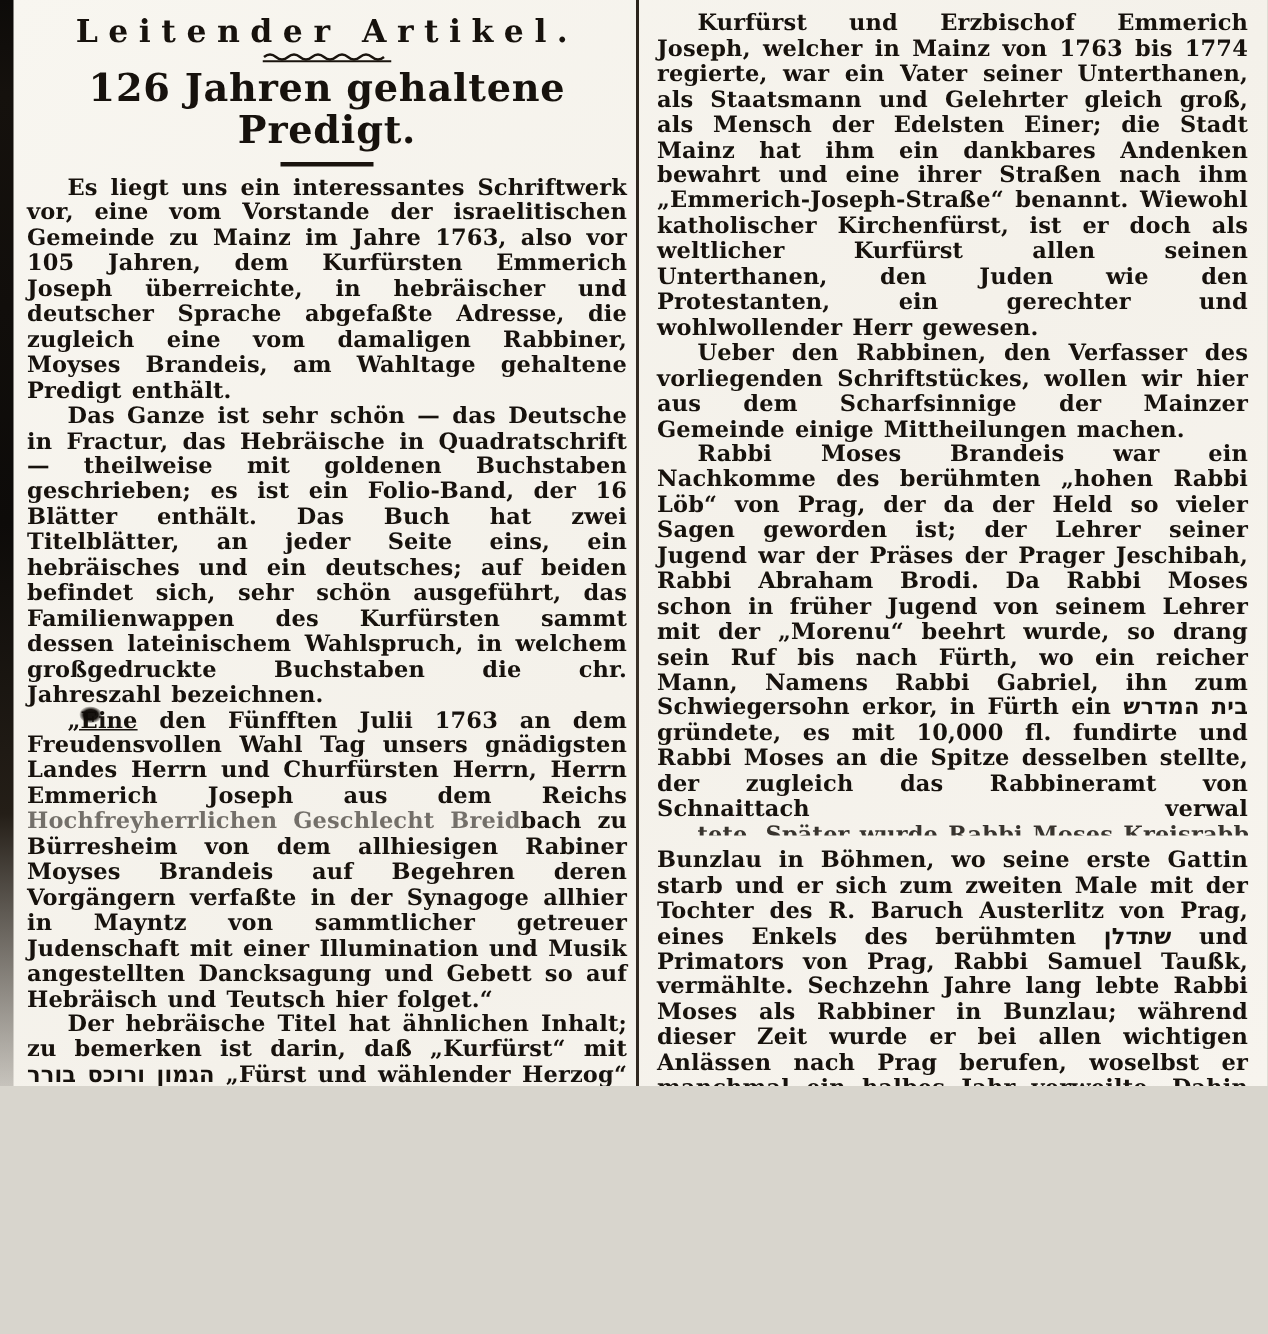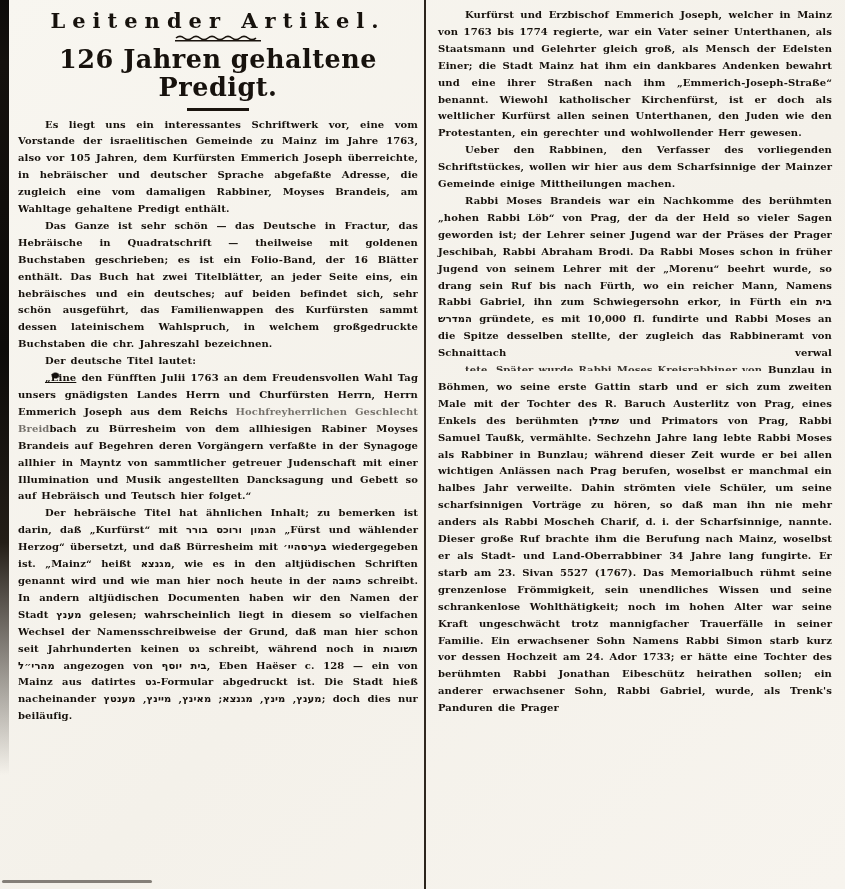--- a/index.html
+++ b/index.html
@@ -1,18 +1,18 @@
 <!DOCTYPE html>
 <html lang="de"><head>
 <meta charset="utf-8">
 <style>
   html,body { margin:0; padding:0; background:#d8d5cd; }
   .page {
     position:relative;
-    width:845px; height:889px;
+    width:845px; height:724px;
     margin:0 auto;
     background:linear-gradient(135deg, #f8f6f0 0%, #f4f1ea 55%, #f7f4ee 100%);
     overflow:hidden;
     color:#17120d;
     font-family:"DejaVu Serif","DejaVu Sans",serif;
   }
   
   .scan-edge-left {
     position:absolute; left:0; top:0; width:9px; height:775px;
     background:linear-gradient(to bottom,
@@ -46,21 +46,21 @@
     margin:3px 0 0 0;
   }
   .headline-rule {
     width:62px; height:2.5px; background:#1a140e; margin:7px auto 6px auto;
   }
 
   
   .body-text p {
     margin:0;
     text-align:justify;
-    font-size:10px;
+    font-size:15px;
     line-height:16.9px;
     font-weight:bold;
     text-indent:27px;
     word-spacing:1.4px;
     letter-spacing:.1px;
     hyphens:none;
   }
   .col-right .body-text p:first-child { margin-top:2px; }
 
   
@@ -103,21 +103,20 @@
 
     <h1 class="headline">
       <span style="display:block">126 Jahren gehaltene Predigt.</span>
     </h1>
 
     <div class="headline-rule"></div>
 
     <div class="body-text">
       <p>Es liegt uns ein interessantes Schriftwerk vor, eine vom Vorstande der israelitischen Gemeinde zu Mainz im Jahre 1763, also vor 105 Jahren, dem Kurfürsten Emmerich Joseph überreichte, in hebräischer und deutscher Sprache abgefaßte Adresse, die zugleich eine vom damaligen Rabbiner, Moyses Brandeis, am Wahltage gehaltene Predigt enthält.</p>
       <p>Das Ganze ist sehr schön — das Deutsche in Fractur, das Hebräische in Quadratschrift — theilweise mit goldenen Buchstaben geschrieben; es ist ein Folio-Band, der 16 Blätter enthält. Das Buch hat zwei Titelblätter, an jeder Seite eins, ein hebräisches und ein deutsches; auf beiden befindet sich, sehr schön ausgeführt, das Familienwappen des Kurfürsten sammt dessen lateinischem Wahlspruch, in welchem großgedruckte Buchstaben die chr. Jahreszahl bezeichnen.</p>
-      <p>Der deutsche Titel lautet:</p>
       <p><span class="ink-blot">„Eine</span><span> den Fünfften Julii 1763 an dem Freudensvollen Wahl Tag unsers gnädigsten Landes Herrn und Churfürsten Herrn, Herrn Emmerich Joseph aus dem Reichs </span><span class="faded-print">Hochfreyherrlichen Geschlecht Breid</span><span>bach zu Bürresheim von dem allhiesigen Rabiner Moyses Brandeis auf Begehren deren Vorgängern verfaßte in der Synagoge allhier in Mayntz von sammtlicher getreuer Judenschaft mit einer Illumination und Musik angestellten Dancksagung und Gebett so auf Hebräisch und Teutsch hier folget.“</span></p>
       <p>Der hebräische Titel hat ähnlichen Inhalt; zu bemerken ist darin, daß „Kurfürst“ mit הגמון ורוכס בורר „Fürst und wählender Herzog“ übersetzt, und daß Bürresheim mit בערסהיי׳ wiedergegeben ist. „Mainz“ heißt מגנצא, wie es in den altjüdischen Schriften genannt wird und wie man hier noch heute in der כתובה schreibt. In andern altjüdischen Documenten haben wir den Namen der Stadt מענץ gelesen; wahrscheinlich liegt in diesem so vielfachen Wechsel der Namensschreibweise der Grund, daß man hier schon seit Jahrhunderten keinen גט schreibt, während noch in תשובות מהרי״ל angezogen von בית יוסף, Eben Haëser c. 128 — ein von Mainz aus datirtes גט-Formular abgedruckt ist. Die Stadt hieß nacheinander מענץ, מינץ, מגנצא; מאינץ, מיינץ, מענטץ; doch dies nur beiläufig.</p>
 
     </div>
   </div>
 
   <div class="col col-right">
     <div class="body-text">
       <p>Kurfürst und Erzbischof Emmerich Joseph, welcher in Mainz von 1763 bis 1774 regierte, war ein Vater seiner Unterthanen, als Staatsmann und Gelehrter gleich groß, als Mensch der Edelsten Einer; die Stadt Mainz hat ihm ein dankbares Andenken bewahrt und eine ihrer Straßen nach ihm „Emmerich-Joseph-Straße“ benannt. Wiewohl katholischer Kirchenfürst, ist er doch als weltlicher Kurfürst allen seinen Unterthanen, den Juden wie den Protestanten, ein gerechter und wohlwollender Herr gewesen.</p>
       <p>Ueber den Rabbinen, den Verfasser des vorliegenden Schriftstückes, wollen wir hier aus dem Scharfsinnige der Mainzer Gemeinde einige Mittheilungen machen.</p>

